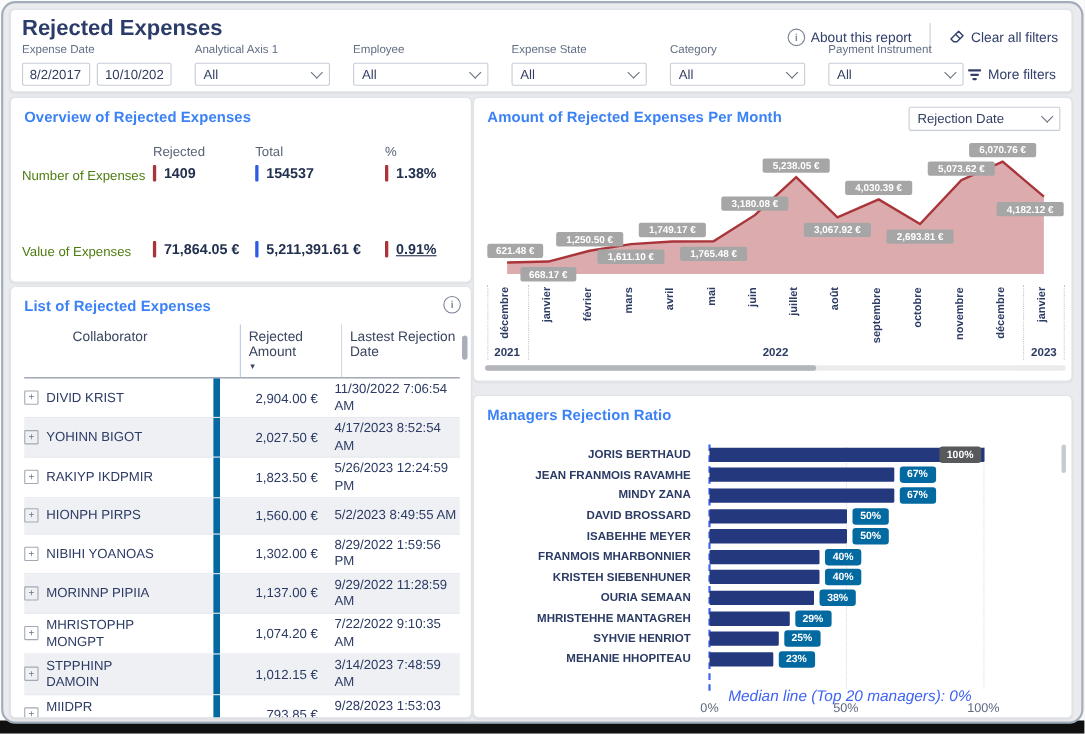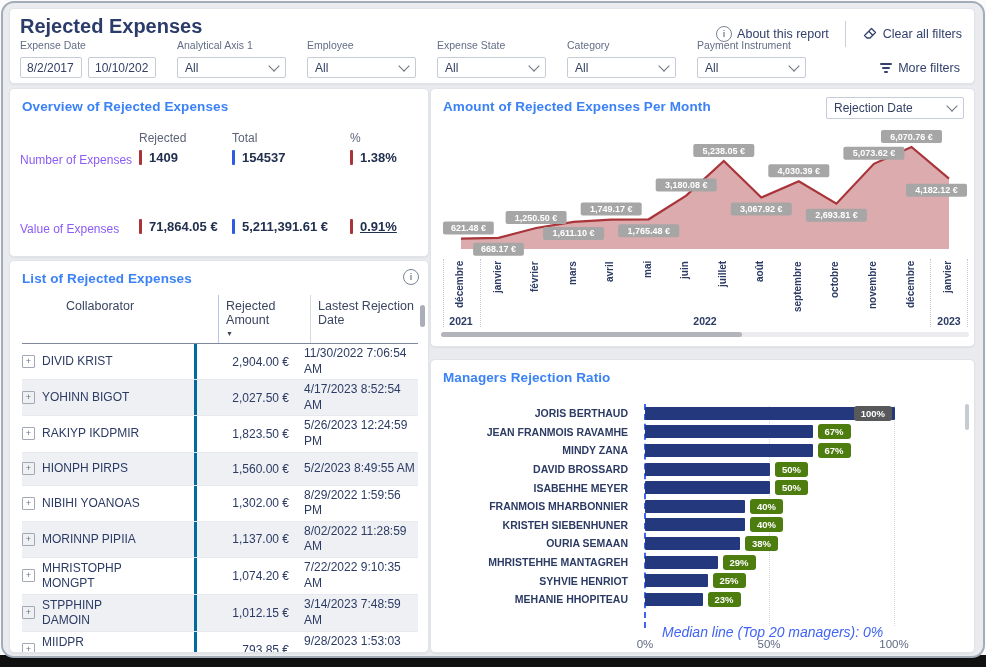--- a/index.html
+++ b/index.html
@@ -27,56 +27,56 @@
     display:inline-flex;align-items:center;justify-content:center;font-size:9px;font-weight:bold;}
   .hdr-divider{width:1px;height:26px;background:#c9ced8;}
   .filter-bar{position:absolute;left:10px;top:30px;display:flex;gap:21px;}
   .filter-label{font-size:10.5px;color:#626e85;margin-bottom:6px;}
   .filter-ctrl{height:21px;border:1px solid #c6ccd6;border-radius:2px;background:#fff;
     display:flex;align-items:center;justify-content:space-between;padding:0 7px;
     font-size:12px;color:#323f63;box-sizing:border-box;}
   .date-input{width:62px;height:21px;border:1px solid #c6ccd6;border-radius:2px;
     font-size:12px;color:#323f63;padding:0 6px;box-sizing:border-box;font-family:inherit;}
   .date-input+.date-input{margin-left:6px;width:68px;}
-  .dropdown{width:109px;cursor:pointer;}
+  .dropdown{width:123px;cursor:pointer;}
   .chev{width:7px;height:7px;border-right:1.4px solid #6a7280;border-bottom:1.4px solid #6a7280;
     transform:rotate(45deg);margin-top:-4px;}
   .more-filters{position:absolute;right:14px;top:52px;display:flex;align-items:center;gap:6px;
     font-size:12.5px;color:#33406b;cursor:pointer;}
   .funnel-ic{display:inline-flex;flex-direction:column;gap:2.5px;align-items:center;}
   .funnel-ic i{display:block;height:1.6px;background:#33406b;border-radius:1px;}
   .funnel-ic i:nth-child(1){width:12px;}
   .funnel-ic i:nth-child(2){width:8px;}
   .funnel-ic i:nth-child(3){width:4px;}
 
   
   #overview-card{left:6px;top:85px;width:418px;height:167px;}
   .ov-head{position:absolute;top:42px;font-size:12px;color:#5b6377;}
-  .ov-label{position:absolute;left:10px;font-size:12px;color:#8b5cf6;}
+  .ov-label{position:absolute;left:10px;font-size:12px;color:#4d7c0f;}
   .ov-val{position:absolute;display:flex;align-items:center;font-size:13px;font-weight:bold;color:#22304f;}
   .tick{display:inline-block;width:3px;height:15px;margin-right:7px;border-radius:1px;}
   .tick.red{background:#a93439;}
   .tick.blue{background:#2d5be3;}
 
   
   #list-card{left:6px;top:257px;width:418px;height:391px;overflow:hidden;}
   .list-info{position:absolute;right:9px;top:8px;}
   .tbl{position:absolute;left:12px;top:34px;width:396px;}
   .tbl-head{display:flex;border-bottom:1px solid #80879a;color:#3a4560;font-size:12.5px;}
   .th{padding:4px 0 6px 0;}
   .th-collab{width:172px;margin-left:44px;}
   .th-amount{width:103px;border-left:1px solid #b9c7ea;padding-left:7px;box-sizing:border-box;}
   .th-date{width:121px;border-left:1px solid #d4d8df;padding-left:7px;box-sizing:border-box;}
   .sort-arrow{display:block;font-size:7px;color:#3a4560;margin-top:3px;}
   .trow{display:flex;border-bottom:1px solid #e7e9ee;min-height:32px;align-items:center;
     font-size:12px;color:#2c3b64;}
   .trow.stripe{background:#eef0f4;}
   .td-collab{width:172px;display:flex;align-items:center;gap:7px;padding:3px 0;}
   .td-collab .nm{max-width:104px;line-height:1.25;}
-  .td-amount{width:103px;text-align:left;border-left:3px solid #0369a1;box-sizing:border-box;
+  .td-amount{width:103px;text-align:left;border-left:6px solid #0369a1;box-sizing:border-box;
     padding-right:8px;align-self:stretch;display:flex;align-items:center;justify-content:flex-end;}
   .td-date{width:121px;padding-left:7px;box-sizing:border-box;line-height:1.3;padding-top:2px;padding-bottom:2px;}
   .expand-ic{width:11px;height:11px;border:1px solid #a2a9b4;color:#6a7280;flex:none;
     display:inline-flex;align-items:center;justify-content:center;font-size:9px;line-height:1;border-radius:1px;cursor:pointer;}
   .list-scroll{position:absolute;right:3px;top:44px;width:5px;height:22px;background:#a9aeb8;border-radius:3px;cursor:pointer;}
 
   
   #month-card{left:427px;top:85px;width:543px;height:257px;}
   .chart-dd{position:absolute;right:10px;top:8px;width:138px;height:22px;cursor:pointer;}
   .area-wrap{position:absolute;left:10px;top:36px;width:528px;height:215px;}
@@ -93,21 +93,21 @@
   #managers-card{left:427px;top:356px;width:543px;height:292px;}
   .bars-area{position:absolute;left:10px;top:30px;width:523px;height:262px;}
   .grid-line{position:absolute;top:16px;height:220px;border-left:1px dotted #d6dade;}
   .median-line{position:absolute;left:203px;top:14px;height:224px;border-left:2px dashed #3f63f2;}
   .bar-rows{position:absolute;left:0;top:14px;width:523px;}
   .brow{display:flex;align-items:center;height:18.6px;}
   .brow .blabel{width:196px;text-align:right;padding-right:9px;font-size:10.5px;font-weight:bold;color:#2c3b64;box-sizing:border-box;flex:none;}
   .bwrap{position:relative;width:250px;height:13px;flex:none;margin-left:8px;}
   .bar{position:absolute;left:0;top:0;height:13px;background:#24397d;border-radius:1px;}
   .badge{position:absolute;top:-1px;height:15px;display:inline-flex;align-items:center;
-    background:#4d7c0f;color:#fff;font-size:9.5px;font-weight:bold;border-radius:3px;padding:0 7px;white-space:nowrap;}
+    background:#0369a1;color:#fff;font-size:9.5px;font-weight:bold;border-radius:3px;padding:0 7px;white-space:nowrap;}
   .badge.dark{background:#58595b;}
   .median-note{position:absolute;left:221px;top:234px;font-size:14px;color:#3f63f2;font-style:italic;}
   .axis-ticks{position:absolute;left:0;top:248px;width:523px;height:14px;}
   .axis-tick{position:absolute;transform:translateX(-50%);font-size:11.5px;color:#5f6a80;}
   .vscroll{position:absolute;right:5px;top:44px;width:4px;height:26px;background:#c6cad1;border-radius:2px;cursor:pointer;}
 </style>
 </head>
 <body>
 
 <div class="black-strip"></div>
@@ -275,21 +275,21 @@
             </div>
             <div class="td-amount">1,302.00 €</div>
             <div class="td-date">8/29/2022 1:59:56 PM</div>
           </div>
           <div class="trow stripe">
             <div class="td-collab">
               <span class="expand-ic">+</span>
               <span class="nm">MORINNP PIPIIA</span>
             </div>
             <div class="td-amount">1,137.00 €</div>
-            <div class="td-date">8/02/2022 11:28:59 AM</div>
+            <div class="td-date">9/29/2022 11:28:59 AM</div>
           </div>
           <div class="trow">
             <div class="td-collab">
               <span class="expand-ic">+</span>
               <span class="nm">MHRISTOPHP MONGPT</span>
             </div>
             <div class="td-amount">1,074.20 €</div>
             <div class="td-date">7/22/2022 9:10:35 AM</div>
           </div>
           <div class="trow stripe">

